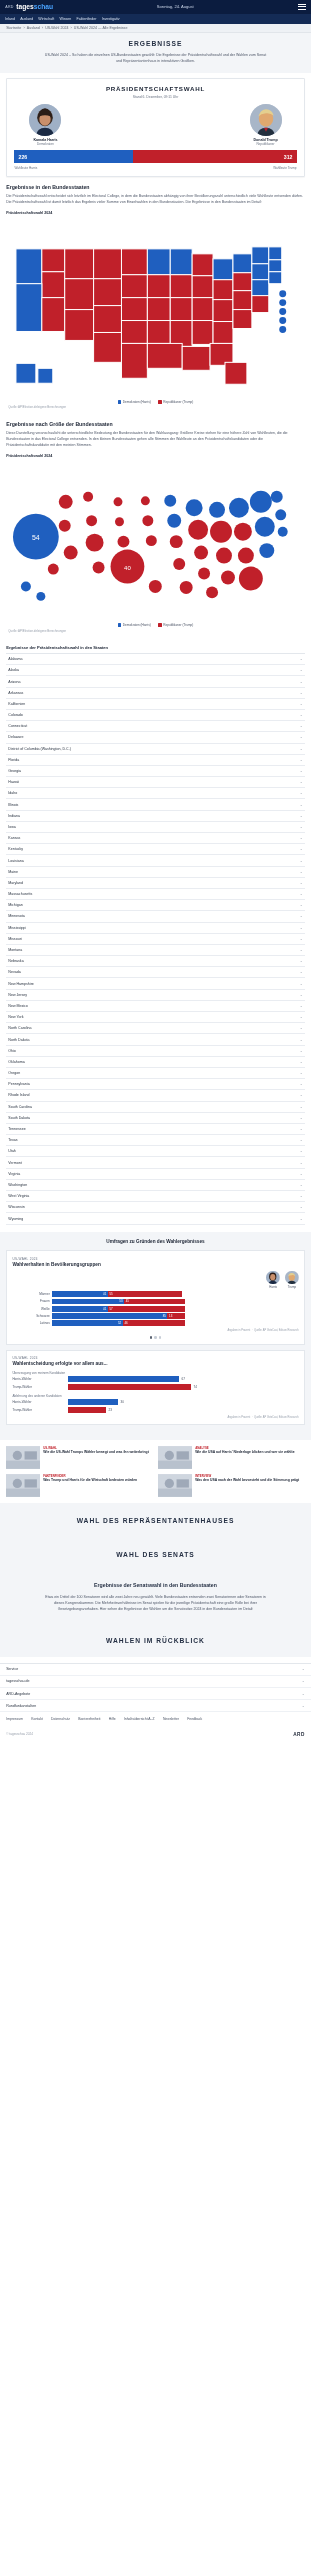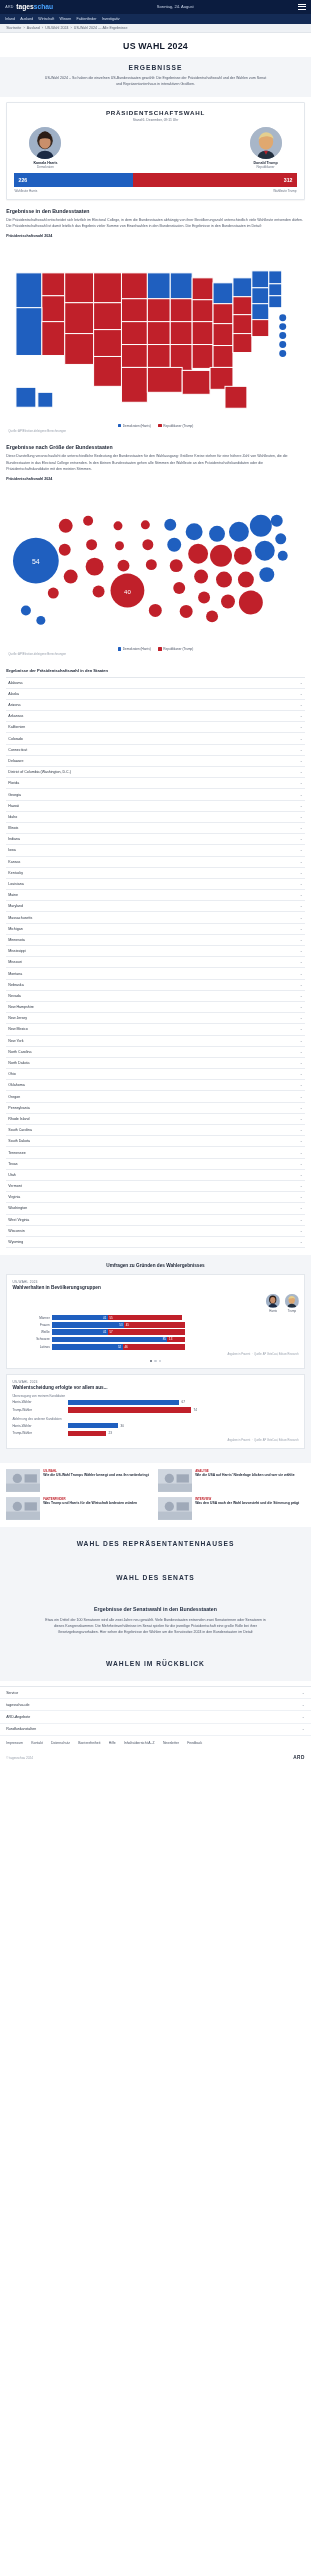--- a/index.html
+++ b/index.html
@@ -191,23 +191,20 @@
   <div class="crumbbar">
     <span>Startseite</span>
       <span>›</span>
     <span>Ausland</span>
       <span>›</span>
     <span>US-Wahl 2024</span>
       <span>›</span>
     <span>US-Wahl 2024 — Alle Ergebnisse</span>
   </div>
 
-  <div class="headline">
-    <h1>US WAHL 2024</h1>
-  </div>
 
   <div class="sectionband">
     <h2>ERGEBNISSE</h2>
     <p>US-Wahl 2024 – So haben die einzelnen US-Bundesstaaten gewählt: Die Ergebnisse der Präsidentschaftswahl und der Wahlen zum Senat und Repräsentantenhaus in interaktiven Grafiken.</p>
   </div>
 
   <div class="card">
     <div class="card-head">
       <h3>PRÄSIDENTSCHAFTSWAHL</h3>
       <div class="sub">Stand 6. Dezember, 09:11 Uhr</div>

